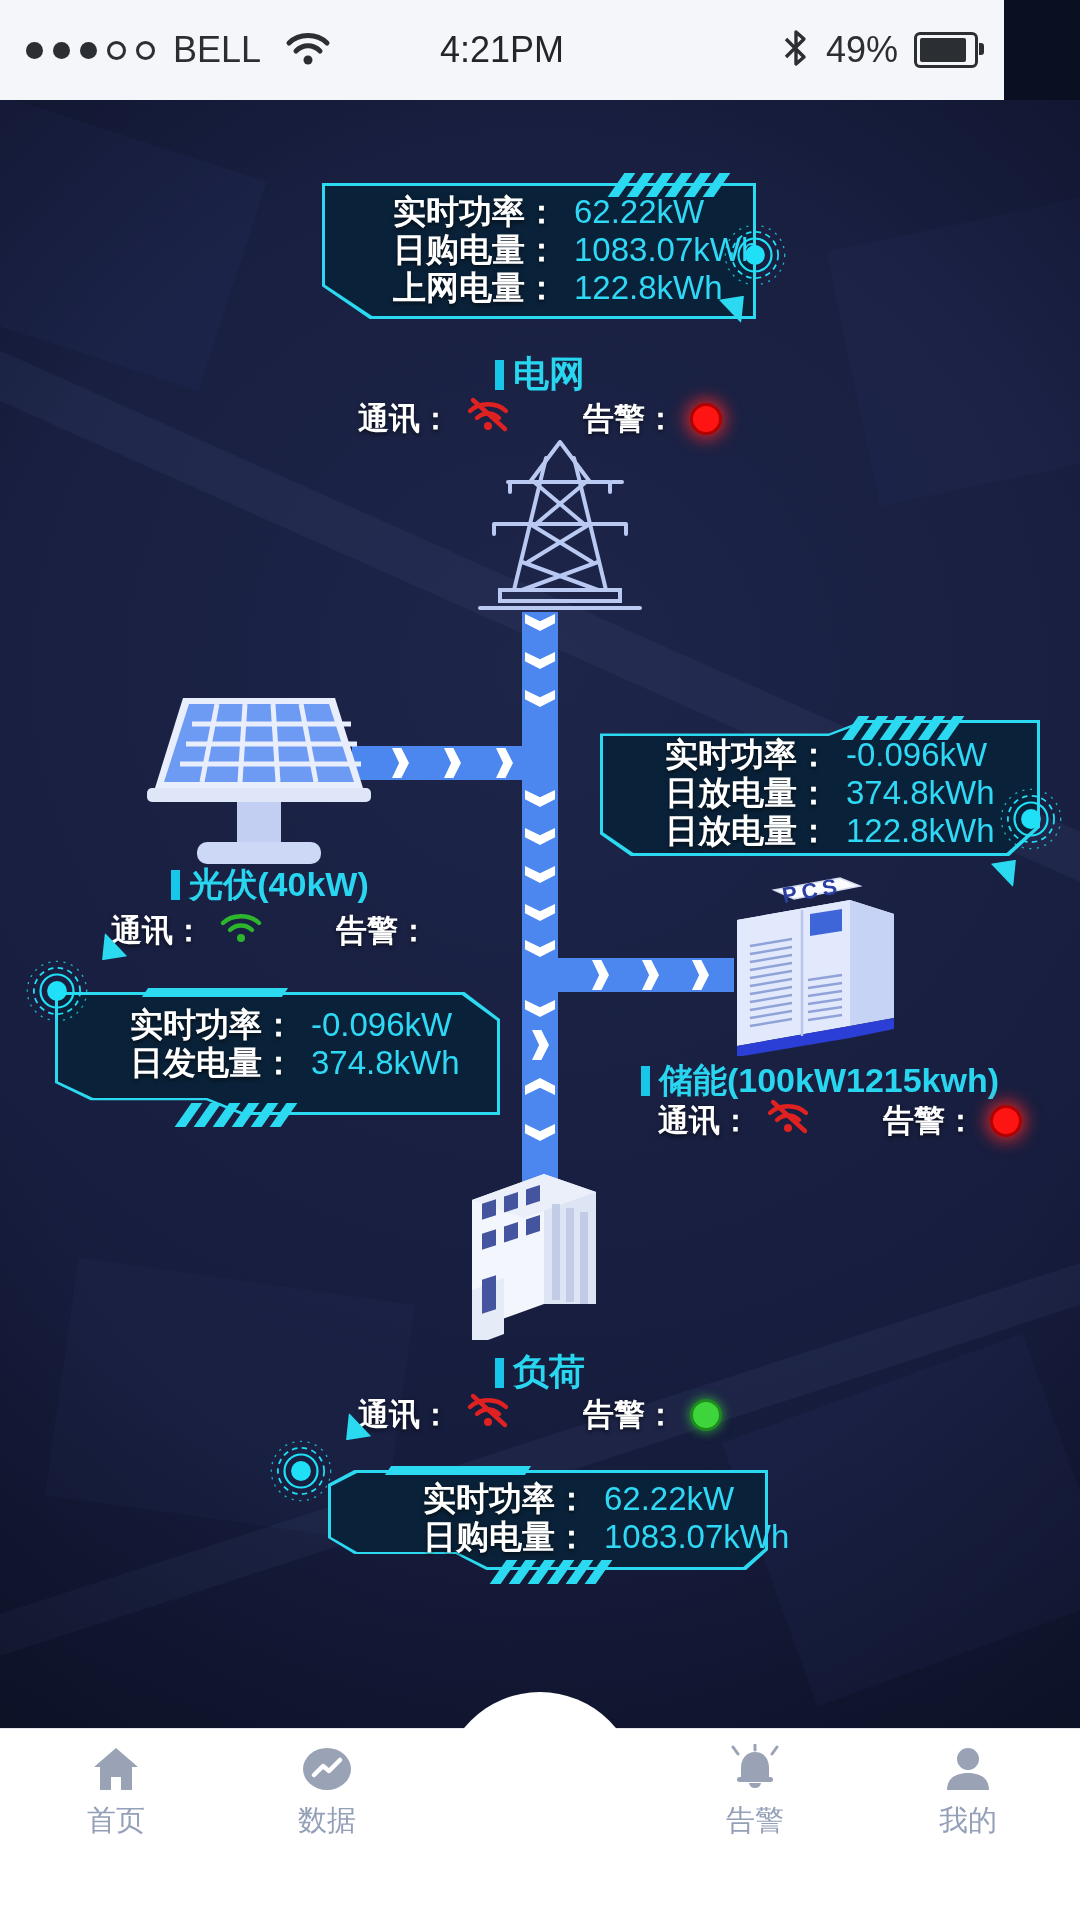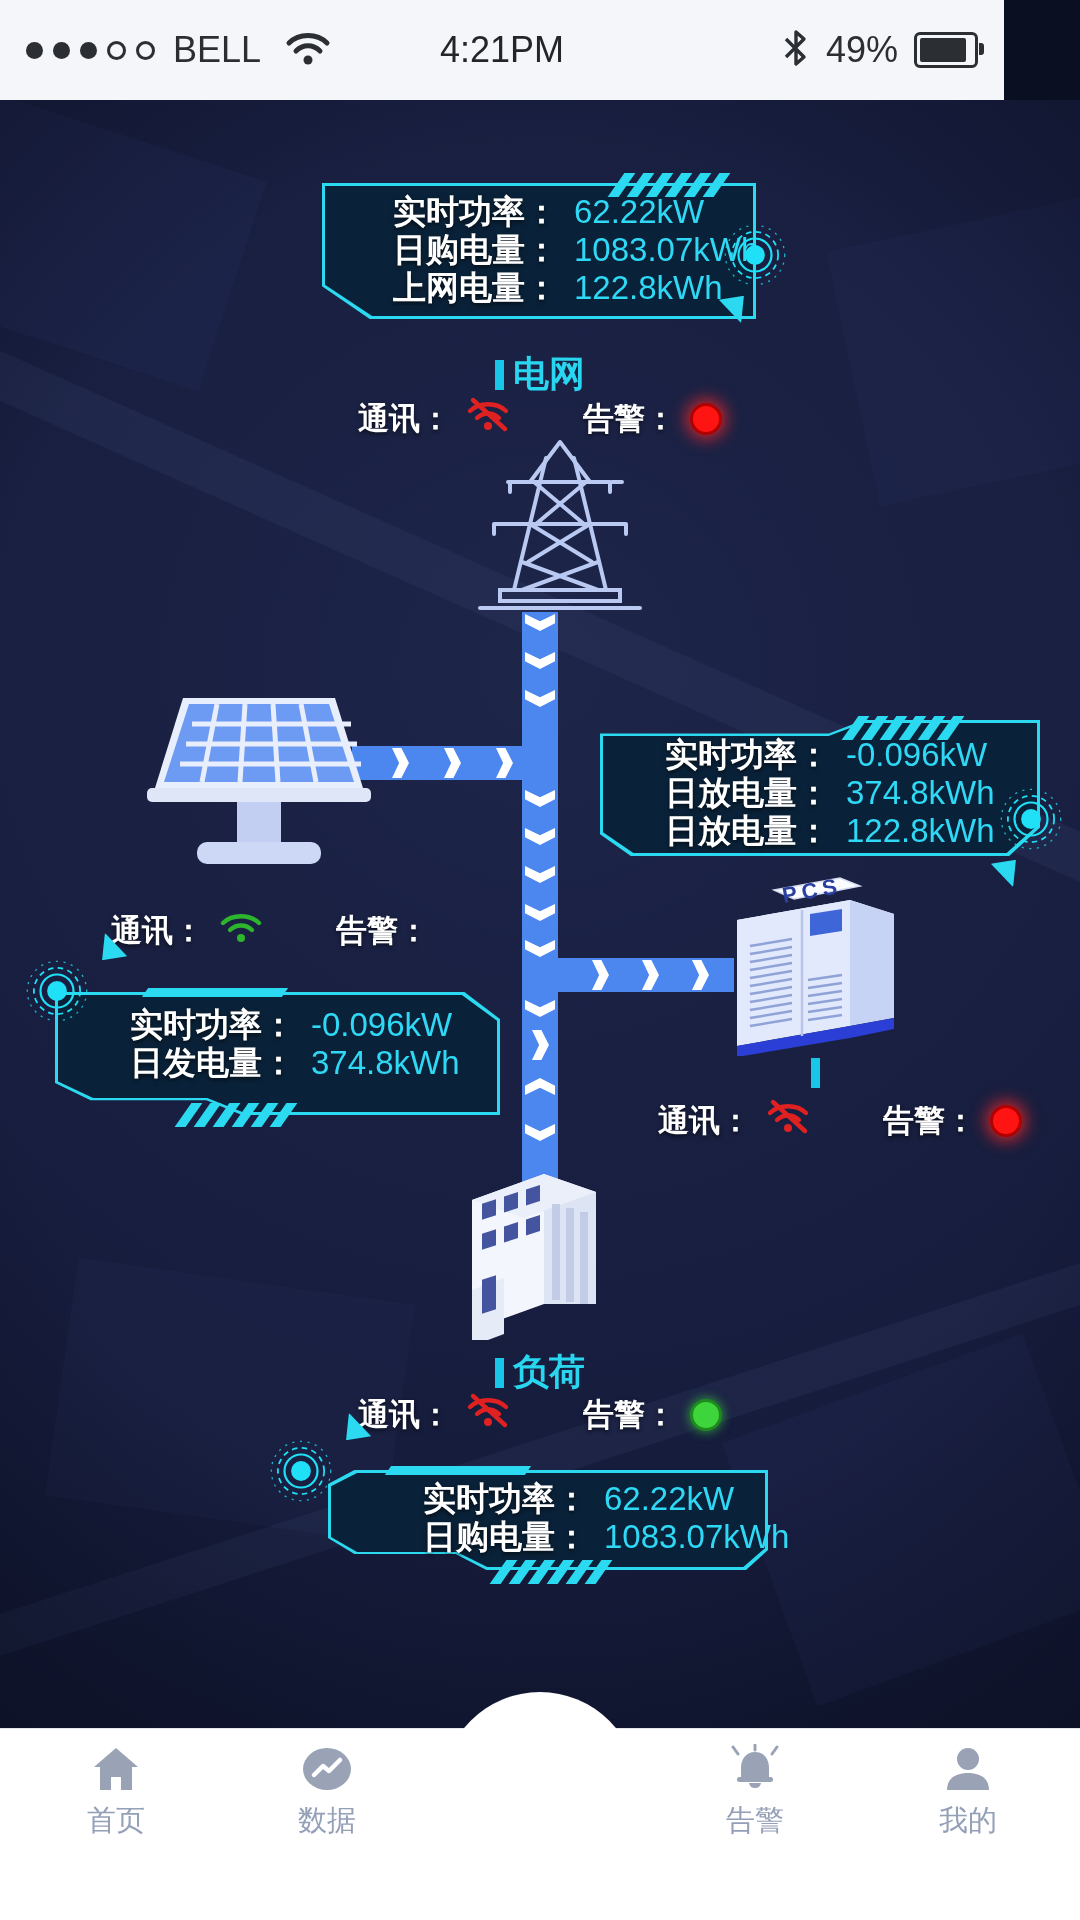--- a/index.html
+++ b/index.html
@@ -224,20 +224,24 @@
           <line x1="72" y1="12" x2="57" y2="90"></line>
             <line x1="100" y1="12" x2="95" y2="90"></line>
           <line x1="128" y1="12" x2="133" y2="90"></line>
             <line x1="156" y1="12" x2="171" y2="90"></line>
         </g>
         <rect x="2" y="96" width="224" height="14" rx="5" fill="#dfe6f8"></rect>
         <rect x="92" y="110" width="44" height="46" fill="#c3cff2"></rect>
         <rect x="52" y="150" width="124" height="22" rx="10" fill="#ccd8f5"></rect>
       </svg>
     </span>
+    <div class="node-title" style="left:120px;top:762px;width:300px;font-size:34px;">
+      <span class="bar"></span>
+      <span>光伏(40kW)</span>
+    </div>
     <div class="comm-row" style="left:70px;top:808px;width:400px;">
       <span>通讯：</span>
       <span>
         <svg width="46" height="38" viewBox="0 0 46 38">
           <path d="M5 15 C14 6 32 6 41 15" fill="none" stroke="#2db52d" stroke-width="4.4" stroke-linecap="round"></path>
           <path d="M12 22 C18 16 28 16 34 22" fill="none" stroke="#2db52d" stroke-width="4.4" stroke-linecap="round"></path>
           <circle cx="23" cy="30" r="4" fill="#2db52d"></circle>
         </svg>
       </span>
       <span class="gap"></span>
@@ -291,20 +295,21 @@
           <path d="M28 78 l42 -7 M28 86 l42 -7 M28 94 l42 -7 M28 102 l42 -7 M28 110 l42 -7 M28 118 l42 -7 M28 126 l42 -7 M28 134 l42 -7 M28 142 l42 -7 M28 150 l42 -7 M28 158 l42 -7"></path>
           <path d="M86 112 l34 -5 M86 120 l34 -5 M86 128 l34 -5 M86 136 l34 -5 M86 144 l34 -5 M86 152 l34 -5"></path>
         </g>
         <line x1="80" y1="42" x2="80" y2="168" stroke="#b9c6ea" stroke-width="2.5"></line>
         <rect x="88" y="60" width="32" height="22" fill="#3f66d8" transform="skewY(-9)"></rect>
       </svg>
     </span>
     <span style="position:absolute;left:782px;top:778px;transform:rotate(-10deg);font-size:22px;font-weight:700;color:#2b3fa0;letter-spacing:5px;">PCS</span>
     <div class="node-title" style="left:580px;top:958px;width:480px;font-size:34px;">
       <span class="bar"></span>
+      <span>储能(100kW1215kwh)</span>
     </div>
     <div class="comm-row" style="left:630px;top:998px;width:420px;">
       <span>通讯：</span>
       <span>
         <svg width="46" height="38" viewBox="0 0 46 38">
           <path d="M5 15 C14 6 32 6 41 15" fill="none" stroke="#e02121" stroke-width="4.4" stroke-linecap="round"></path>
           <path d="M12 22 C18 16 28 16 34 22" fill="none" stroke="#e02121" stroke-width="4.4" stroke-linecap="round"></path>
           <circle cx="23" cy="30" r="4" fill="#e02121"></circle>
           <path d="M8 4 L40 33" stroke="#e02121" stroke-width="4.4" stroke-linecap="round"></path>
         </svg>

